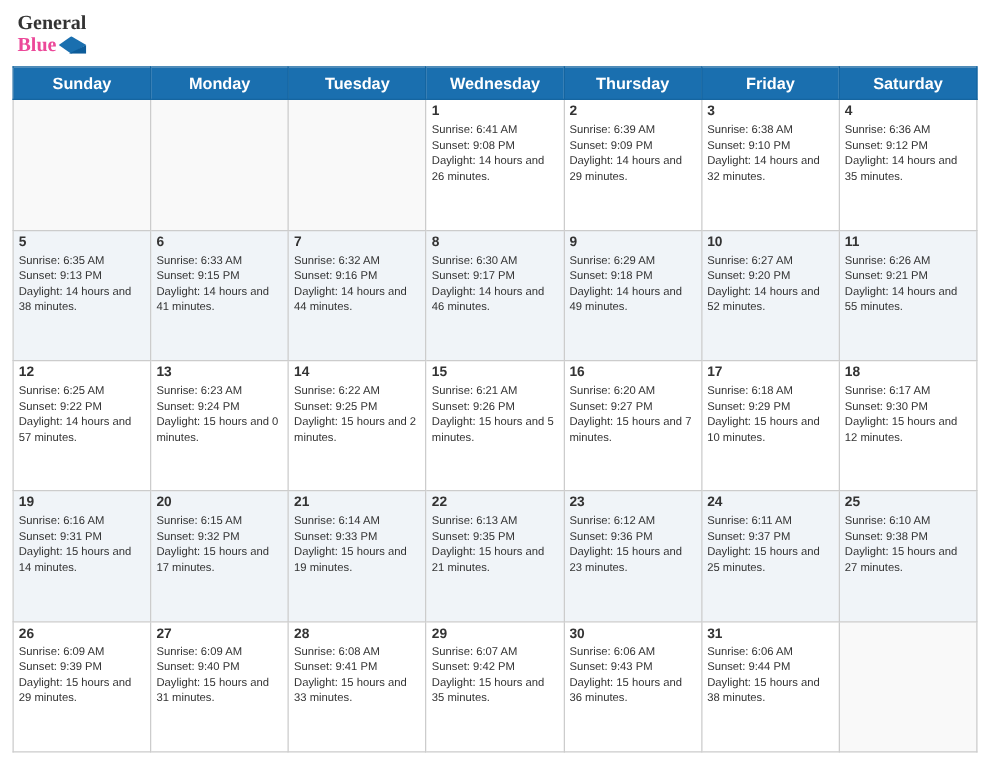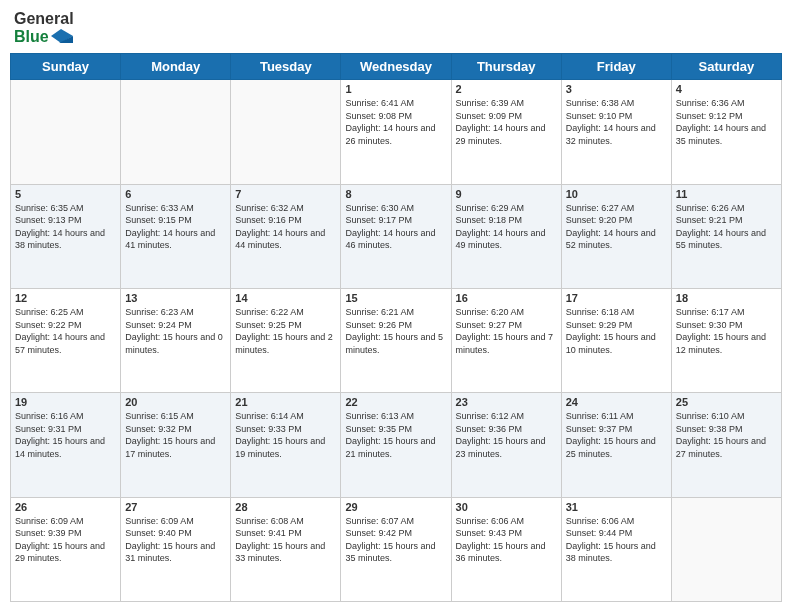--- a/index.html
+++ b/index.html
@@ -21,20 +21,21 @@
       display: flex;
       justify-content: space-between;
       align-items: flex-start;
       margin-bottom: 8px;
       padding: 0 4px;
     }
     .logo {
       display: flex;
       align-items: center;
       gap: 2px;
+      font-family: Liberation Serif, serif;
     }
     .title-block {
       text-align: right;
     }
     .month-year {
       font-size: 28px;
       font-weight: bold;
       color: #333;
     }
     .location {
@@ -89,21 +90,21 @@
   </style>
 </head>
 <body>
 
 <div class="page">
   <div class="header">
     <div class="logo">
   <div style="display:flex; flex-direction:column; line-height:1.1; align-items:flex-start;">
     <span style="font-size:16px; font-weight:bold; color:#333;">General</span>
     <div style="display:flex; align-items:center; gap:0px;">
-      <span style="font-size:16px; font-weight:bold; color:#15803d;">Blue</span>
+      <span style="font-size:16px; font-weight:bold; color:#ec4899;">Blue</span>
       <svg width="22" height="14" viewBox="0 0 22 14" style="margin-left:2px;">
         <polygon points="0,7 10,0 22,7 10,14" fill="#1a6faf"></polygon>
         <polygon points="8,14 22,7 22,14" fill="#0d5c9a"></polygon>
       </svg>
     </div>
   </div>
 </div>
     <div class="title-block">
       <div class="month-year"></div>
       <div class="location"></div>

